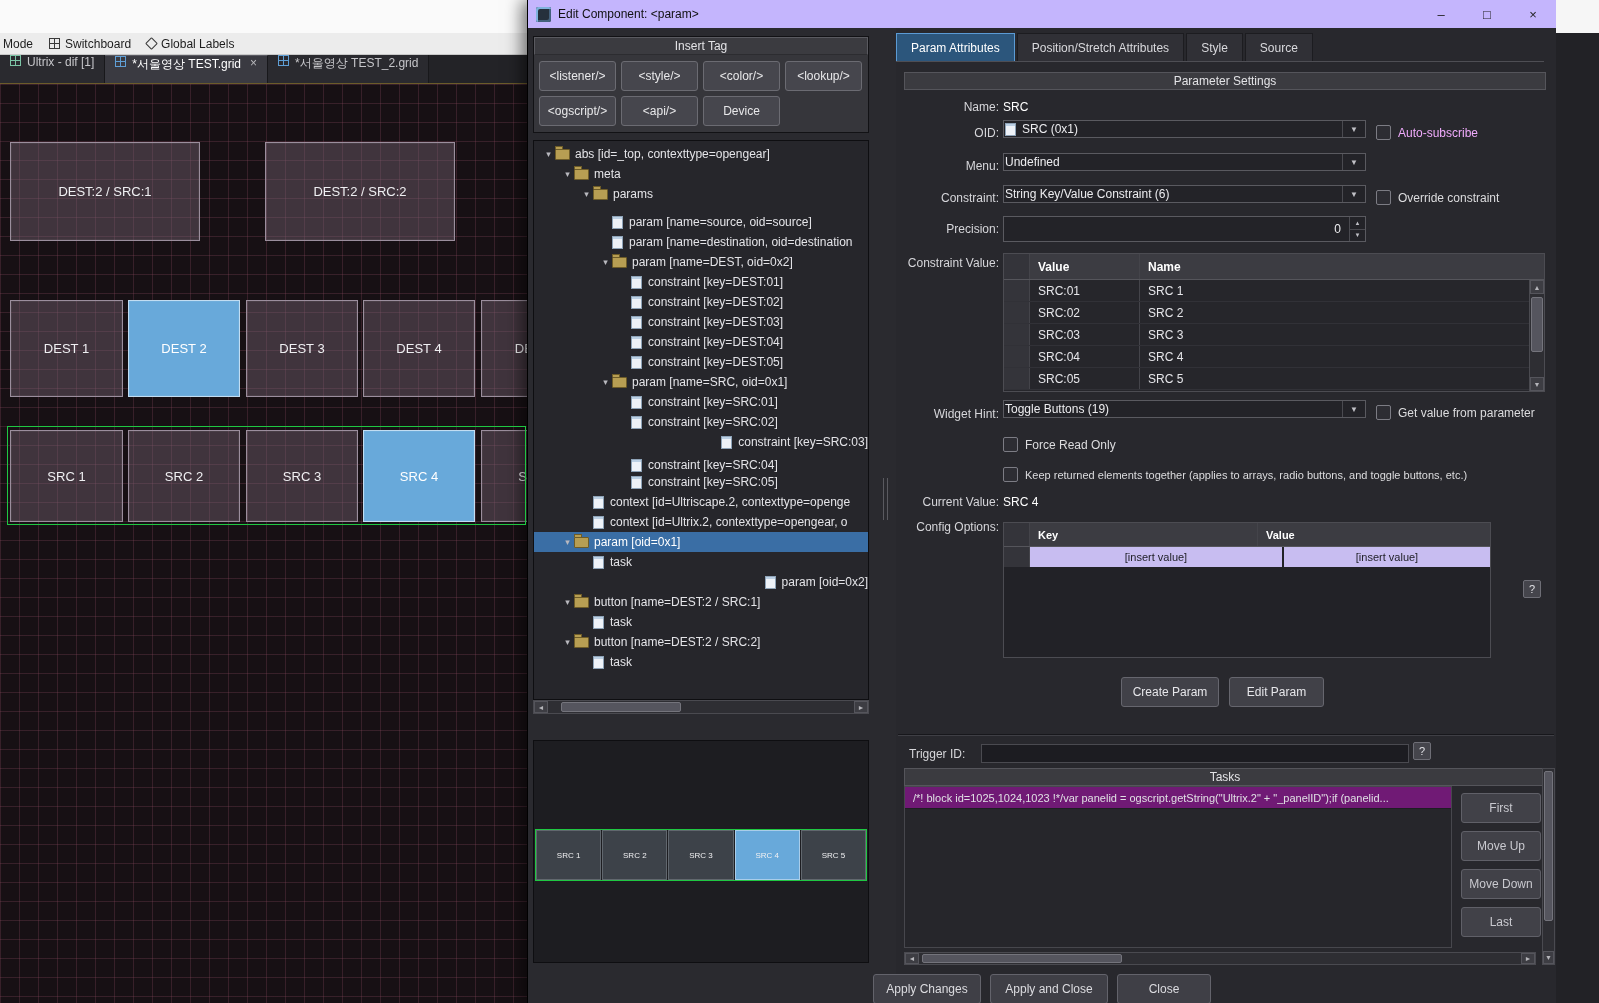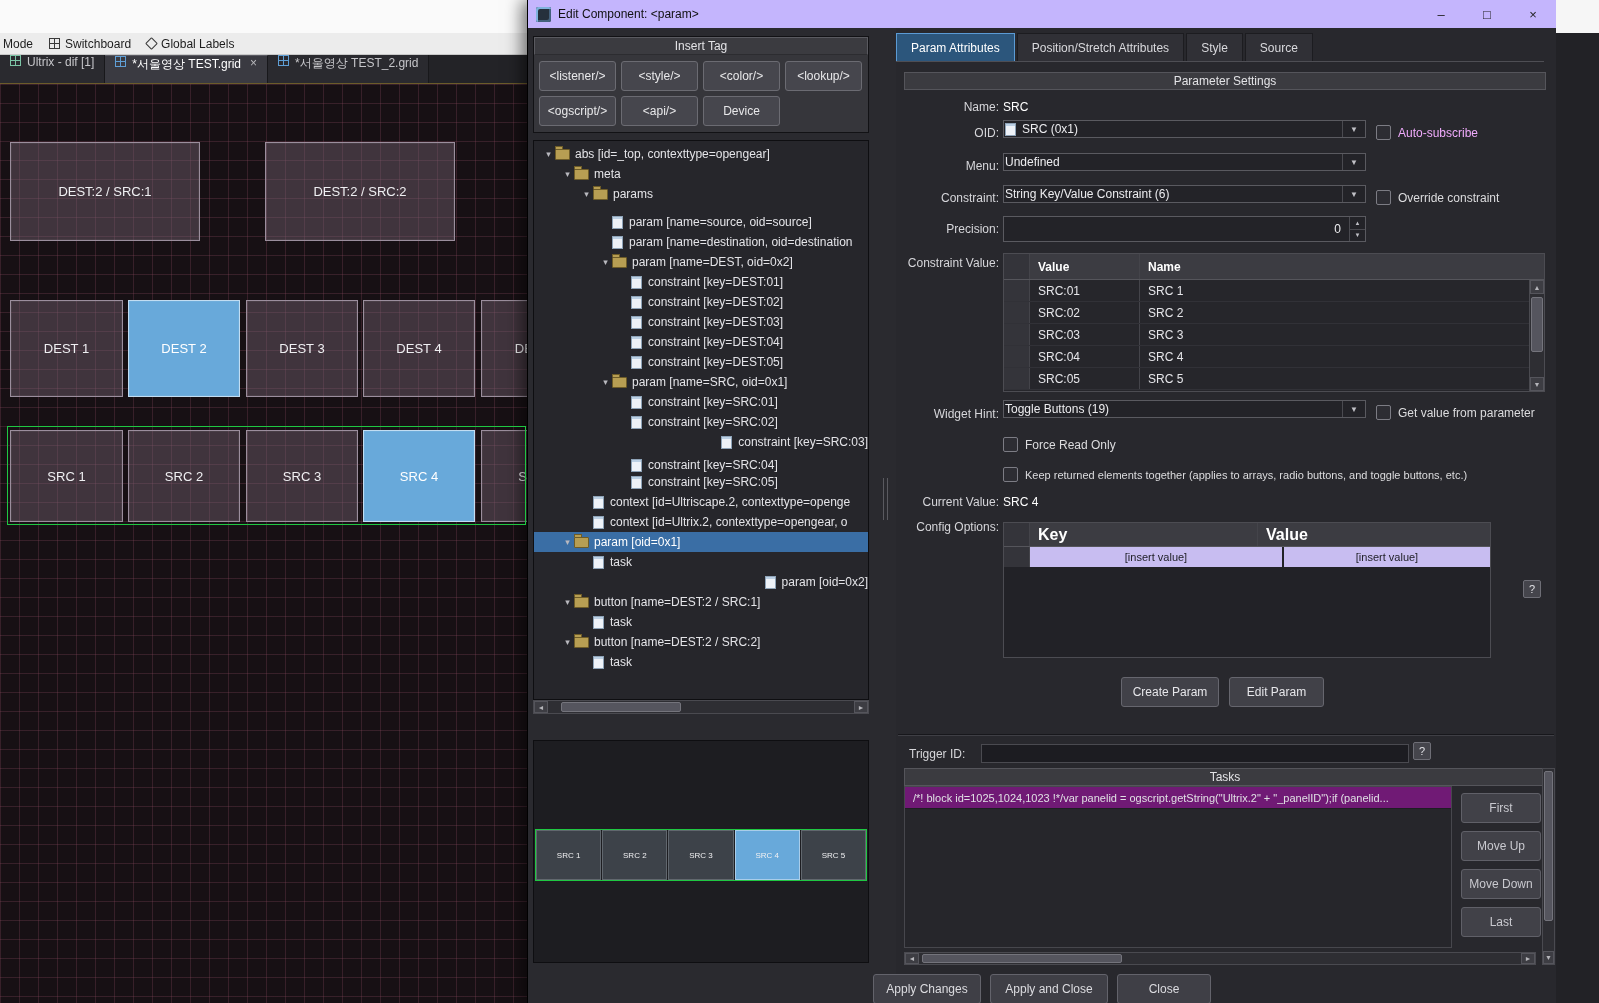--- a/index.html
+++ b/index.html
@@ -82,21 +82,21 @@
 .ct-head{display:flex;height:26px;background:#3c3c42;border-bottom:1px solid #55555b;font-weight:bold;font-size:12px;color:#fff}
 .ct-gutter{flex:0 0 26px;border-right:1px solid #44444a;background:#34343a}
 .ct-val{flex:0 0 110px;display:flex;align-items:center;padding-left:8px;border-right:1px solid #44444a}
 .ct-name{flex:1;display:flex;align-items:center;padding-left:8px}
 .ct-row{display:flex;height:22px;font-size:12px;color:#e6e6ea;border-bottom:1px solid #313137}
 .ct-scroll{position:absolute;right:0;top:26px;bottom:0;width:15px;background:#2e2e33;border-left:1px solid #4a4a50;display:flex;flex-direction:column}
 .ct-scroll .sb-btn{width:100%;height:14px;flex:0 0 14px}
 .vtrack{flex:1;position:relative}
 .vthumb{position:absolute;left:1px;right:1px;top:3px;height:55px;background:#55555e;border:1px solid #74747c;border-radius:2px}
 .ktable{position:absolute;left:107px;top:494px;width:488px;height:136px;background:#222227;border:1px solid #4c4c52}
-.kt-head{display:flex;height:24px;background:#3c3c42;border-bottom:1px solid #55555b;font-weight:bold;font-size:16px;color:#fff}
+.kt-head{display:flex;height:24px;background:#3c3c42;border-bottom:1px solid #55555b;font-weight:bold;font-size:11px;color:#fff}
 .kt-gutter{flex:0 0 26px;border-right:1px solid #44444a;background:#34343a}
 .kt-key{flex:0 0 228px;display:flex;align-items:center;padding-left:8px;border-right:1px solid #44444a}
 .kt-valh{flex:1;display:flex;align-items:center;padding-left:8px}
 .kt-row{display:flex;height:20px;font-size:11px}
 .kt-cell{display:flex;align-items:center;justify-content:center;background:var(--purple-cell,#c8bdf1);color:#22222a;border-right:2px solid #222227}
 .kt-cell.k{flex:0 0 254px}
 .kt-cell.v{flex:1;border-right:none}
 .sq-btn{position:absolute;width:18px;height:18px;background:#45454c;border:1px solid #6e6e76;border-radius:2px;display:flex;align-items:center;justify-content:center;font-size:11px;color:#e0e0e4}
 .pm-btn{position:absolute;top:649px;height:30px;background:#414148;border:1px solid #66666e;border-radius:3px;display:flex;align-items:center;justify-content:center;font-size:12px;color:#e6e6ea}
 .hr{position:absolute;left:2px;right:2px;top:706px;border-top:1px solid #17171b;border-bottom:1px solid #3f3f45}

